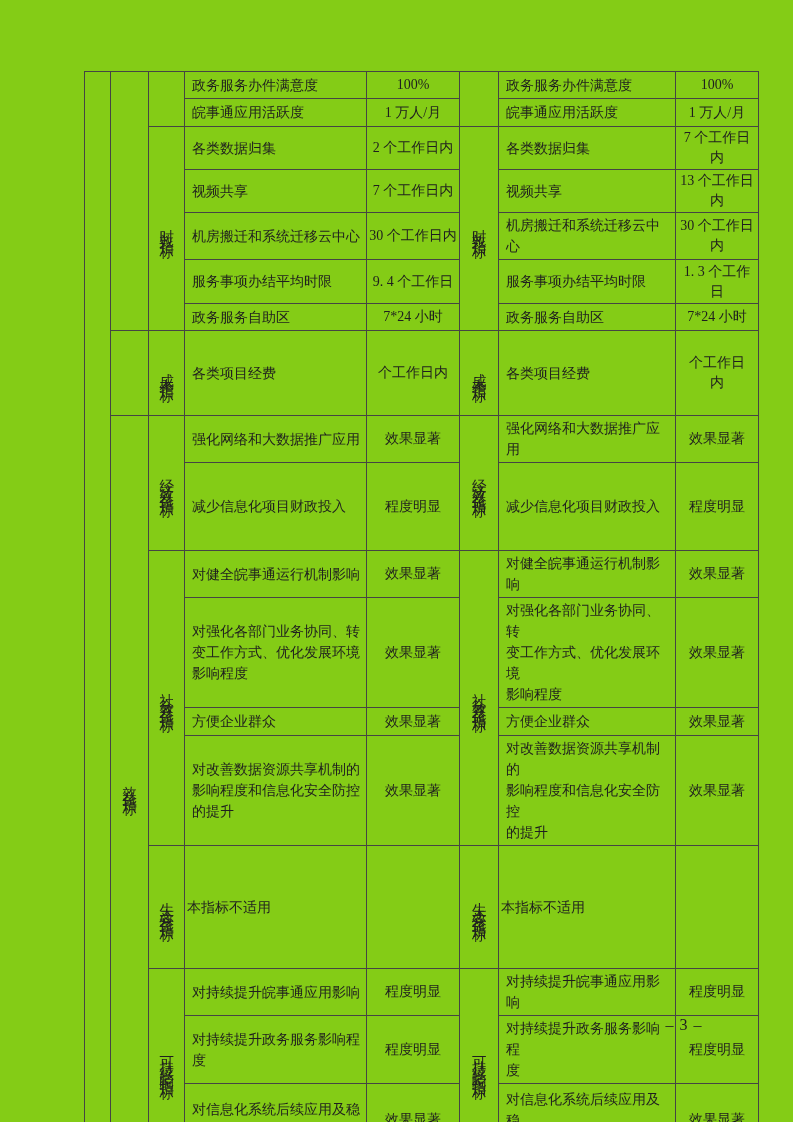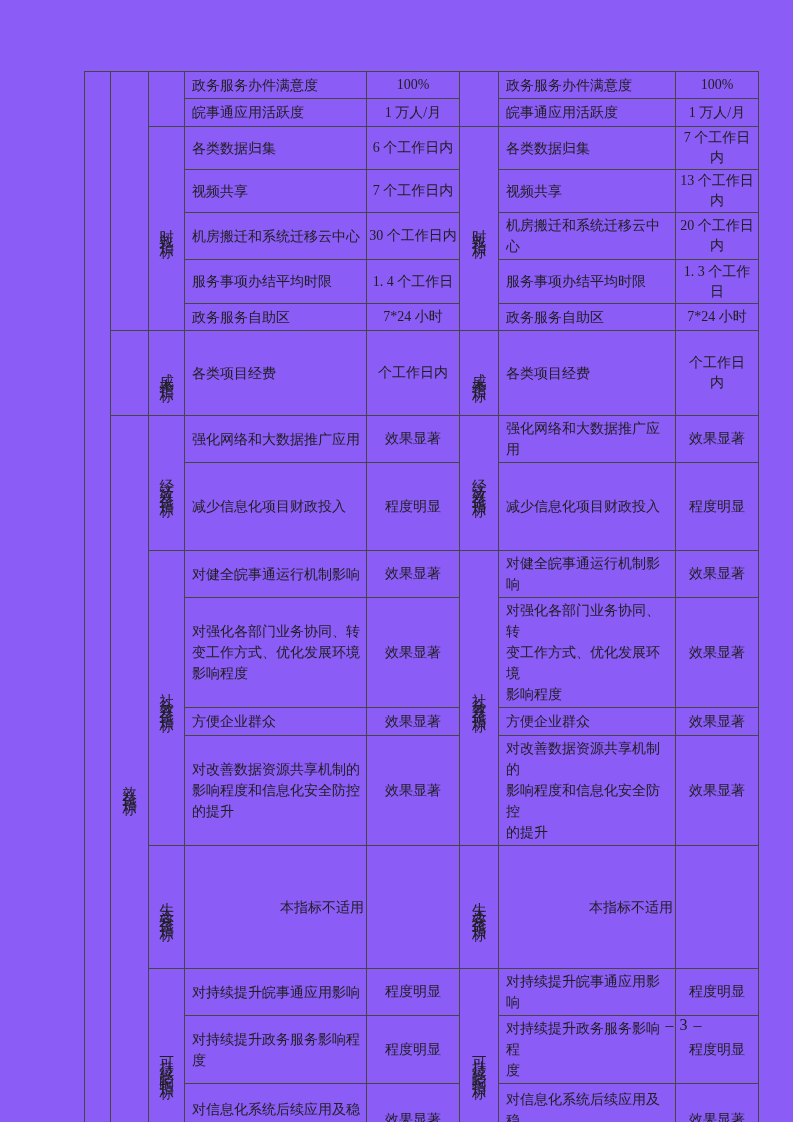--- a/index.html
+++ b/index.html
@@ -1,36 +1,36 @@
 <!DOCTYPE html>
 <html><head>
 <meta charset="utf-8">
 <style>
   html,body{margin:0;padding:0;background:#ffffff;}
   body{
     width:793px;height:1122px;position:relative;overflow:hidden;
     font-family:"Liberation Serif","DejaVu Serif",serif;
     color:#1f1f1f;
   }
-  .sheet{position:absolute;inset:0;background:#8b5cf6;}
+  .sheet{position:absolute;inset:0;background:#84cc16;}
   table.perf{
     position:absolute;left:84px;top:71px;
     border-collapse:collapse;table-layout:fixed;
   }
   td{
     border:1px solid #454543;
     padding:0;vertical-align:middle;
     font-size:14px;line-height:20px;
     overflow:hidden;
   }
   td.name{
     text-align:left;padding:2px 3px 2px 7px;
     white-space:pre-line;line-height:21px;
   }
-  td.name.center{text-align:right;padding:2px 2px;}
+  td.name.center{text-align:left;padding:2px 2px;}
   td.val{
     text-align:center;padding:1px 2px;line-height:20px;
   }
   td.val.one{white-space:nowrap;}
   td.val.wrap{white-space:pre-line;}
   td.gcell{text-align:center;font-size:14.5px;}
   .vlabel{
     display:inline-block;
     writing-mode:vertical-rl;text-orientation:upright;
     letter-spacing:5px;font-size:14.5px;line-height:1;
@@ -73,46 +73,46 @@
   <tr style="height:28px">
     <td class="name">皖事通应用活跃度</td>
     <td class="val one">1 万人/月</td>
     <td class="name">皖事通应用活跃度</td>
     <td class="val one">1 万人/月</td>
   </tr>
 
   <tr style="height:42px">
     <td rowspan="5" class="gcell"><div class="vlabel">时效指标</div></td>
     <td class="name">各类数据归集</td>
-    <td class="val one">6 个工作日内</td>
+    <td class="val one">2 个工作日内</td>
     <td rowspan="5" class="gcell"><div class="vlabel">时效指标</div></td>
     <td class="name">各类数据归集</td>
     <td class="val wrap">7 个工作日
 内</td>
   </tr>
 
   <tr style="height:42px">
     <td class="name">视频共享</td>
     <td class="val one">7 个工作日内</td>
     <td class="name">视频共享</td>
     <td class="val wrap">13 个工作日
 内</td>
   </tr>
 
   <tr style="height:42px">
     <td class="name">机房搬迁和系统迁移云中心</td>
     <td class="val one">30 个工作日内</td>
     <td class="name">机房搬迁和系统迁移云中心</td>
-    <td class="val wrap">20 个工作日
+    <td class="val wrap">30 个工作日
 内</td>
   </tr>
 
   <tr style="height:44px">
     <td class="name">服务事项办结平均时限</td>
-    <td class="val one">1. 4 个工作日</td>
+    <td class="val one">9. 4 个工作日</td>
     <td class="name">服务事项办结平均时限</td>
     <td class="val wrap">1. 3 个工作
 日</td>
   </tr>
 
   <tr style="height:27px">
     <td class="name">政务服务自助区</td>
     <td class="val one">7*24 小时</td>
     <td class="name">政务服务自助区</td>
     <td class="val one">7*24 小时</td>

